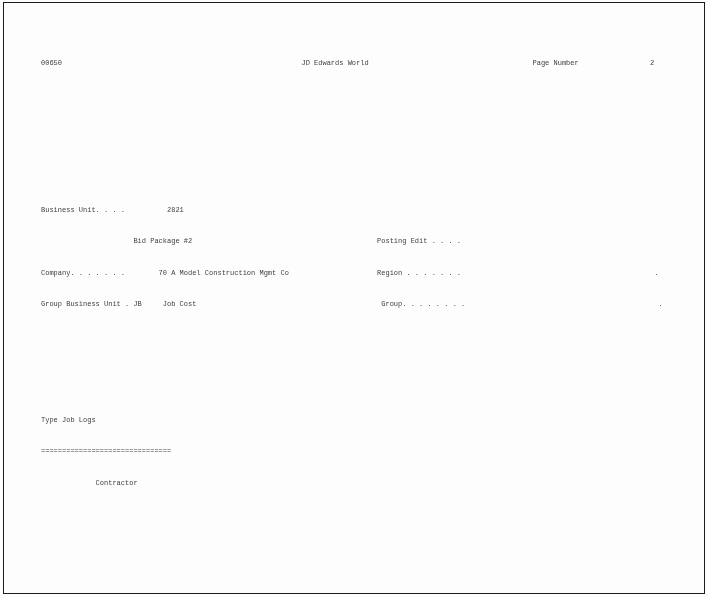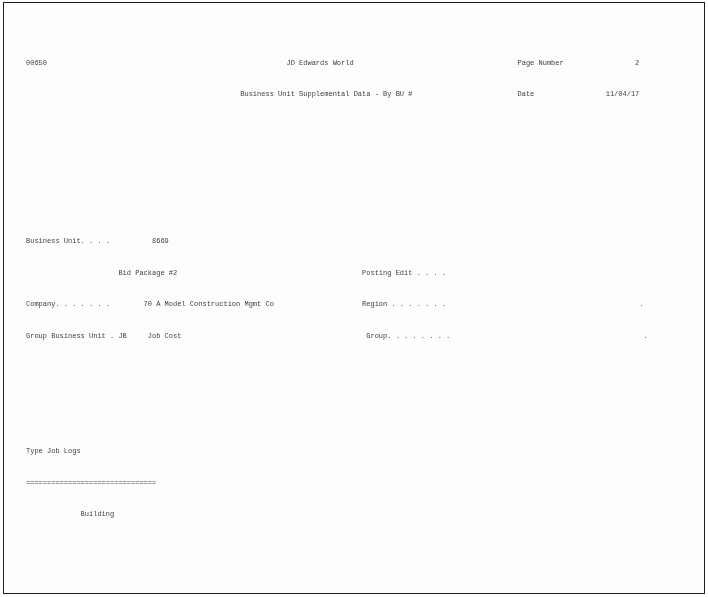--- a/index.html
+++ b/index.html
@@ -19,48 +19,47 @@
   }
   .doc {
     position: absolute;
     left: 26px;
     top: 5px;
     font-size: 7px;
     line-height: 10.5px;
     color: #3e3e3e;
     white-space: pre;
   }
-  .ln { height: 10.5px; }
+  .ln { height: 10.5px; margin-left: 15px; }
 </style>
 </head>
 <body>
 
 <div class="page">
   <div class="frame"></div>
   <div class="doc">
 
     <div>
       <div class="ln">00650                                                         JD Edwards World                                       Page Number                 2</div>
-      <div class="ln">                                                   Business Unit Supplemental Data - By BU #                         Date                 11/04/17</div>
       <div class="ln"> </div>
       <div class="ln"> </div>
     </div>
 
     <div>
-      <div class="ln">Business Unit. . . .          8669</div>
+      <div class="ln">Business Unit. . . .          2821</div>
       <div class="ln">                      Bid Package #2                                            Posting Edit . . . .</div>
       <div class="ln">Company. . . . . . .        70 A Model Construction Mgmt Co                     Region . . . . . . .                                              .</div>
       <div class="ln">Group Business Unit . JB     Job Cost                                            Group. . . . . . . .                                              .</div>
       <div class="ln"> </div>
     </div>
 
     <div>
       <div class="ln">Type Job Logs</div>
       <div class="ln">===============================</div>
-      <div class="ln">             Building</div>
+      <div class="ln">             Contractor</div>
       
       
       
       
       
       
       
       
       
       

